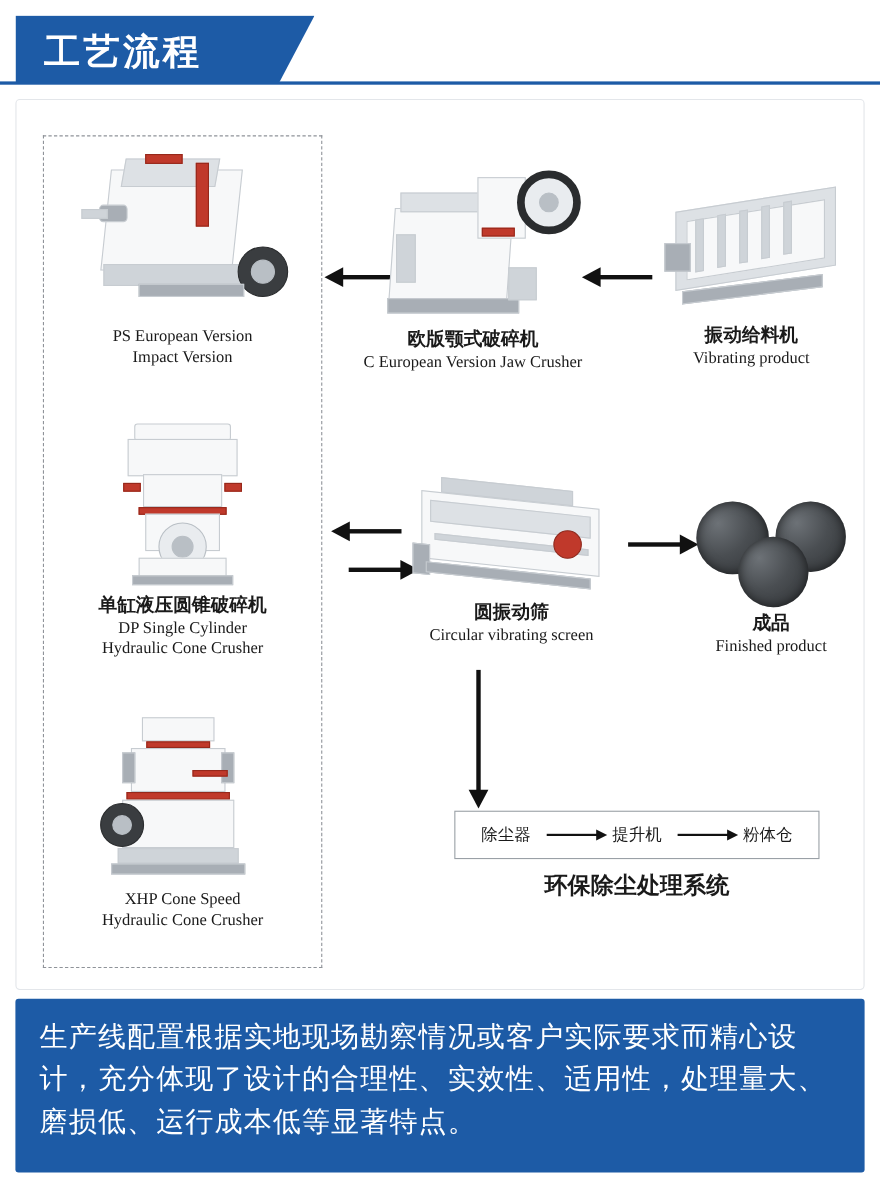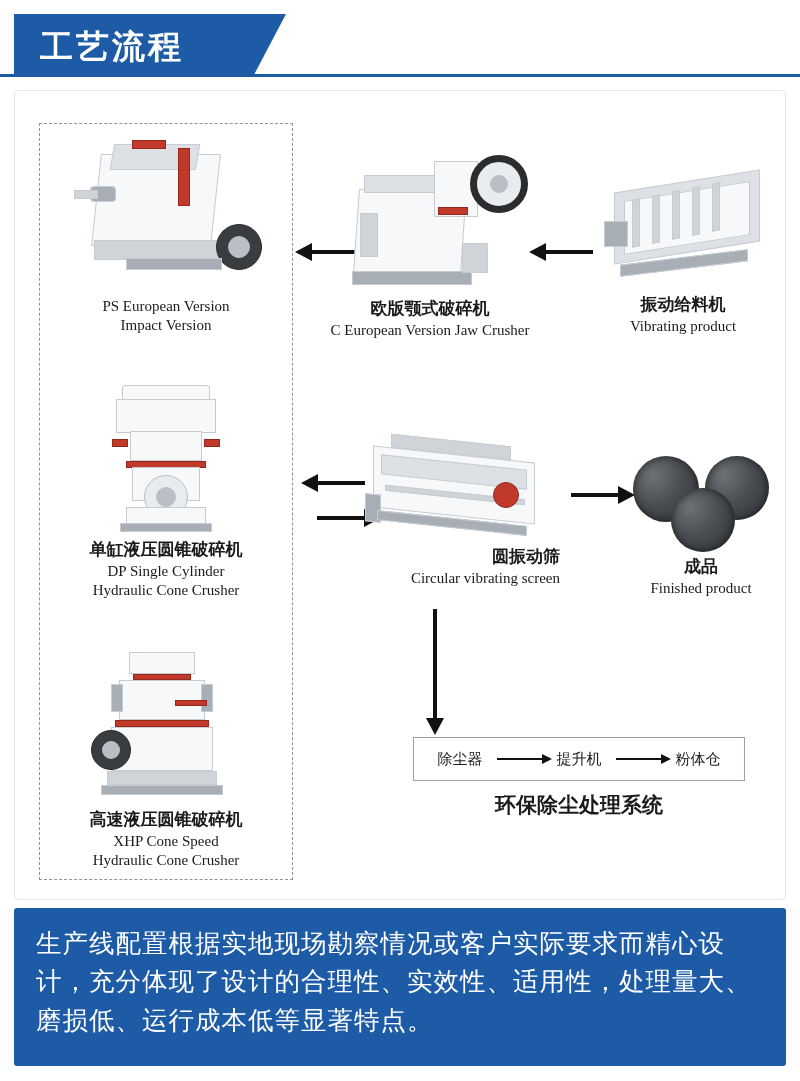--- a/index.html
+++ b/index.html
@@ -253,21 +253,20 @@
           <div class="blk darker" style="left:40px;top:40px;width:12px;height:28px;"></div>
           <div class="blk darker" style="left:130px;top:40px;width:12px;height:28px;"></div>
           <div class="blk red" style="left:44px;top:76px;width:94px;height:7px;"></div>
           <div class="blk white" style="left:40px;top:83px;width:102px;height:44px;"></div>
           <div class="circ black" style="left:20px;top:86px;width:40px;height:40px;"></div>
           <div class="circ dark" style="left:31px;top:97px;width:18px;height:18px;"></div>
           <div class="blk dark" style="left:36px;top:127px;width:110px;height:14px;"></div>
           <div class="blk darker" style="left:30px;top:141px;width:122px;height:10px;"></div>
           <div class="blk red" style="left:104px;top:56px;width:32px;height:6px;"></div>
         </div>
-        <div class="cap-cn">高速液压圆锥破碎机</div>
         <div class="cap-en">XHP Cone Speed</div>
         <div class="cap-en">Hydraulic Cone Crusher</div>
       </div>
     </div>
 
     <div class="arrow-h left" style="left:296px; top:159px; width:48px;"></div>
 
     <div class="label-blk" style="left:290px; top:62px; width:250px;">
       <div style="position:relative;width:200px;height:145px;margin:0 auto;">
         <div class="blk white" style="left:26px;top:36px;width:108px;height:84px;transform:skewX(-4deg);"></div>
@@ -298,21 +297,21 @@
         <div class="blk darker" style="left:6px;top:52px;width:24px;height:26px;"></div>
         <div class="blk darker" style="left:22px;top:88px;width:128px;height:12px;transform:skewY(-7deg);"></div>
       </div>
       <div class="cap-cn">振动给料机</div>
       <div class="cap-en">Vibrating product</div>
     </div>
 
     <div class="arrow-h left" style="left:302px; top:390px; width:48px;"></div>
     <div class="arrow-h right" style="left:302px; top:425px; width:48px;"></div>
 
-    <div class="label-blk" style="left:335px; top:345px; width:210px;text-align:right;">
+    <div class="label-blk" style="left:345px; top:345px; width:210px;">
       <div style="position:relative;width:200px;height:110px;margin:0 auto;">
         <div class="blk white" style="left:18px;top:18px;width:162px;height:62px;transform:skewY(6deg);"></div>
         <div class="blk gray" style="left:26px;top:26px;width:146px;height:20px;transform:skewY(6deg);"></div>
         <div class="blk dark" style="left:30px;top:56px;width:140px;height:6px;transform:skewY(6deg);"></div>
         <div class="circ red" style="left:138px;top:46px;width:26px;height:26px;"></div>
         <div class="blk darker" style="left:10px;top:58px;width:16px;height:28px;transform:skewY(6deg);"></div>
         <div class="blk darker" style="left:22px;top:82px;width:150px;height:10px;transform:skewY(6deg);"></div>
         <div class="blk dark" style="left:36px;top:4px;width:120px;height:14px;transform:skewY(6deg);"></div>
       </div>
       <div class="cap-cn">圆振动筛</div>

